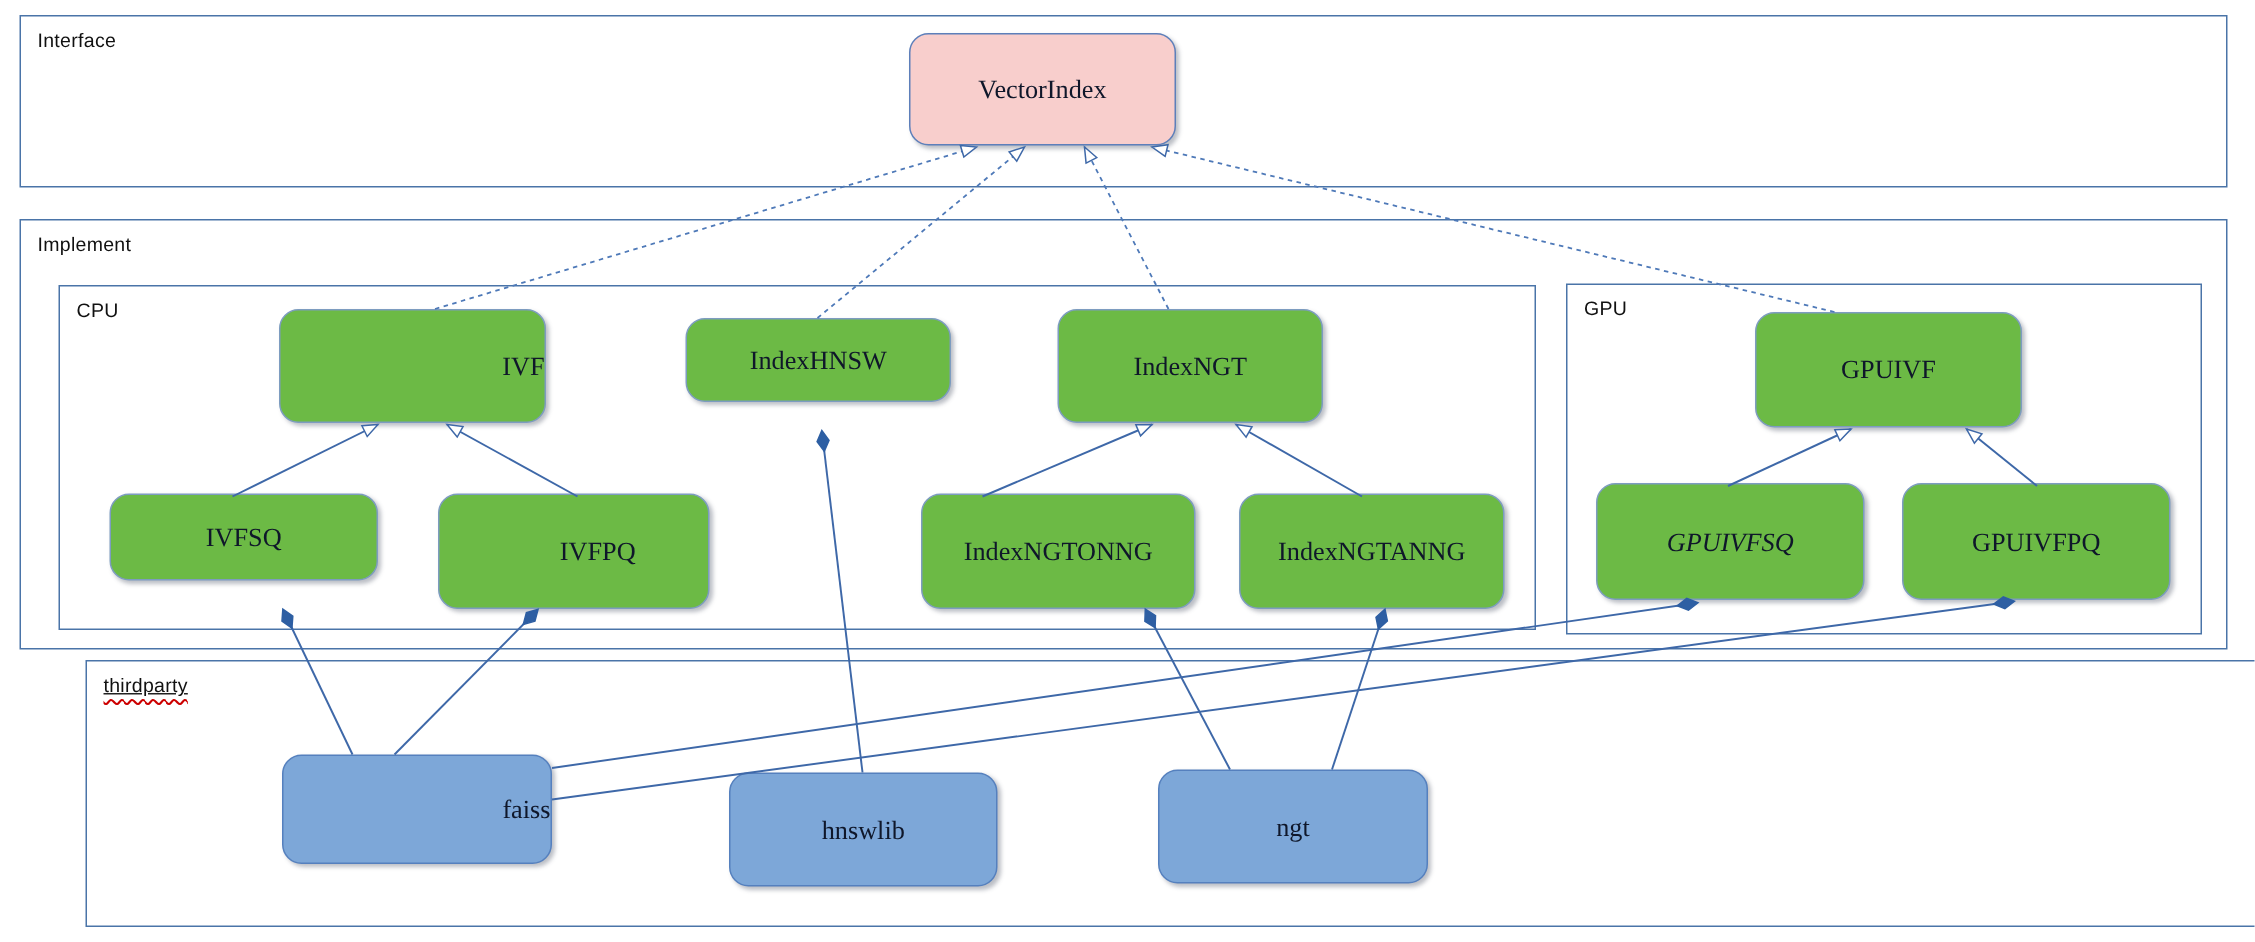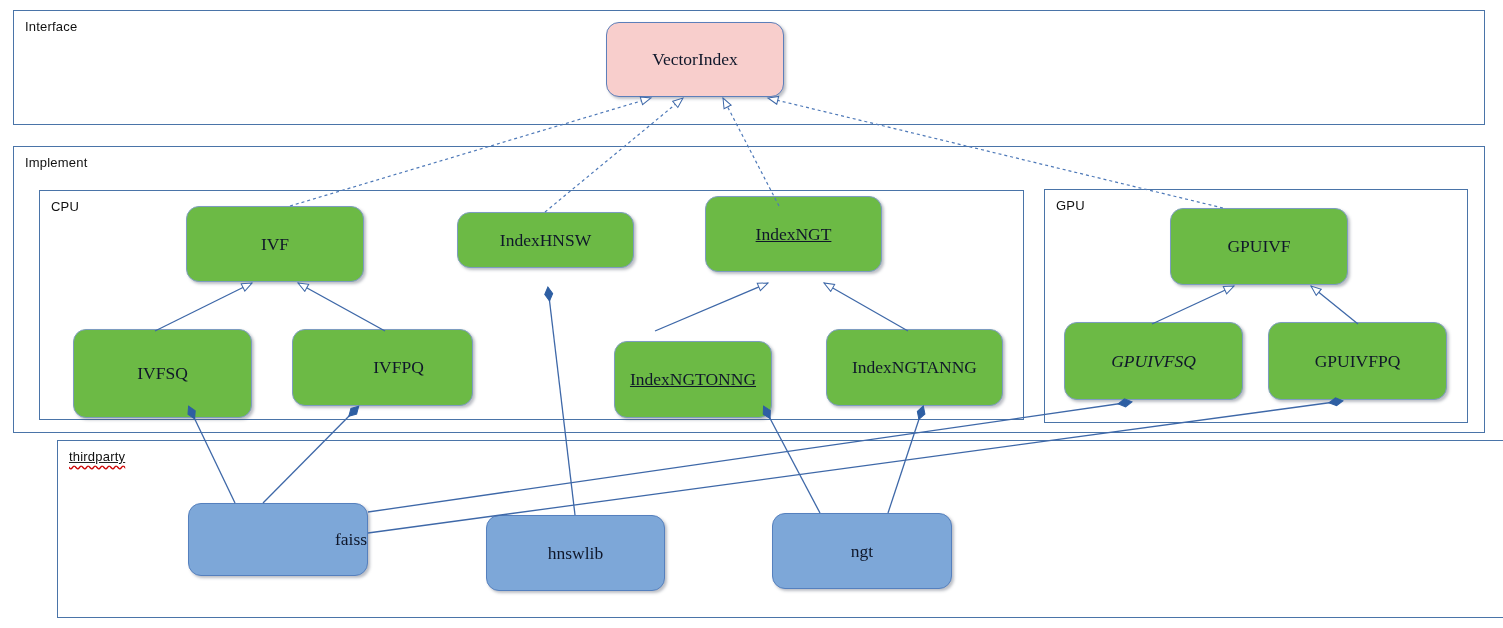--- a/index.html
+++ b/index.html
@@ -27,27 +27,27 @@
   .node{
     position:absolute;box-sizing:border-box;border-radius:13px;
     display:flex;align-items:center;justify-content:center;
     font-family:"Liberation Serif", serif;font-size:17.5px;color:#0f172a;
     box-shadow:2px 2px 3px rgba(60,70,90,.35);
   }
   .node.green{background:var(--node-green,#6CBA45);border:1px solid #7D9CC0;}
   .node.blue{background:var(--node-blue,#7DA7D8);border:1px solid #5580BE;}
   .node.pink{background:var(--node-pink,#F8CECC);border:1px solid #5D7FBA;}
   #n-vectorindex{left:606px;top:22px;width:178px;height:75px;}
-  #n-ivf{left:186px;top:206px;width:178px;height:76px;}
+  #n-ivf{left:186px;top:206px;width:178px;height:76px;justify-content:flex-end;}
   #n-indexhnsw{left:457px;top:212px;width:177px;height:56px;}
-  #n-indexngt{left:705px;top:196px;width:177px;height:76px;text-decoration:underline;}
+  #n-indexngt{left:705px;top:206px;width:177px;height:76px;}
   #n-gpuivf{left:1170px;top:208px;width:178px;height:77px;}
-  #n-ivfsq{left:73px;top:329px;width:179px;height:89px;text-align:right;}
+  #n-ivfsq{left:73px;top:329px;width:179px;height:58px;text-align:right;}
   #n-ivfpq{left:292px;top:329px;width:181px;height:77px;padding-left:32px;}
-  #n-indexngtonng{left:614px;top:341px;width:158px;height:77px;text-decoration:underline;}
+  #n-indexngtonng{left:614px;top:329px;width:183px;height:77px;}
   #n-indexngtanng{left:826px;top:329px;width:177px;height:77px;}
   #n-gpuivfsq{left:1064px;top:322px;width:179px;height:78px;font-style:italic;}
   #n-gpuivfpq{left:1268px;top:322px;width:179px;height:78px;}
   #n-faiss{left:188px;top:503px;width:180px;height:73px;justify-content:flex-end;}
   #n-hnswlib{left:486px;top:515px;width:179px;height:76px;}
   #n-ngt{left:772px;top:513px;width:180px;height:76px;}
   
   #edges{position:absolute;left:0;top:0;width:1503px;height:628px;
          pointer-events:none;z-index:10;}
   line.edge{stroke:var(--edge,#3E68A8);stroke-width:1.3;}

